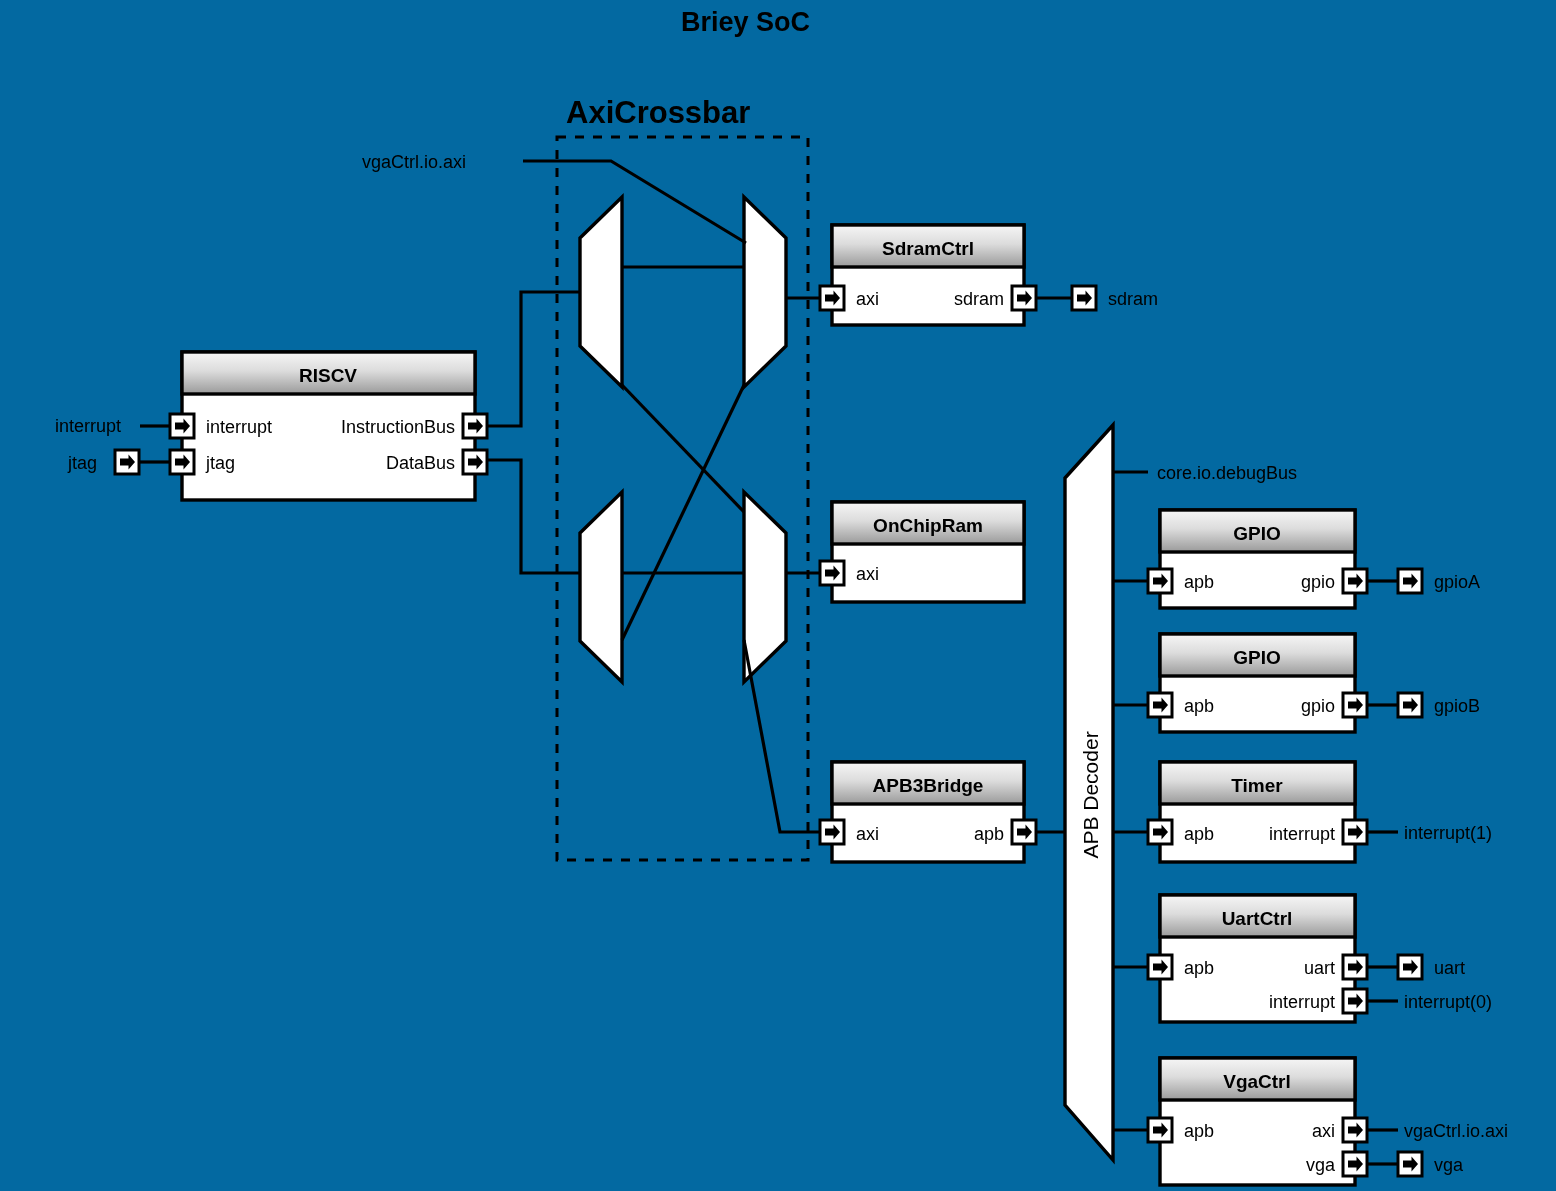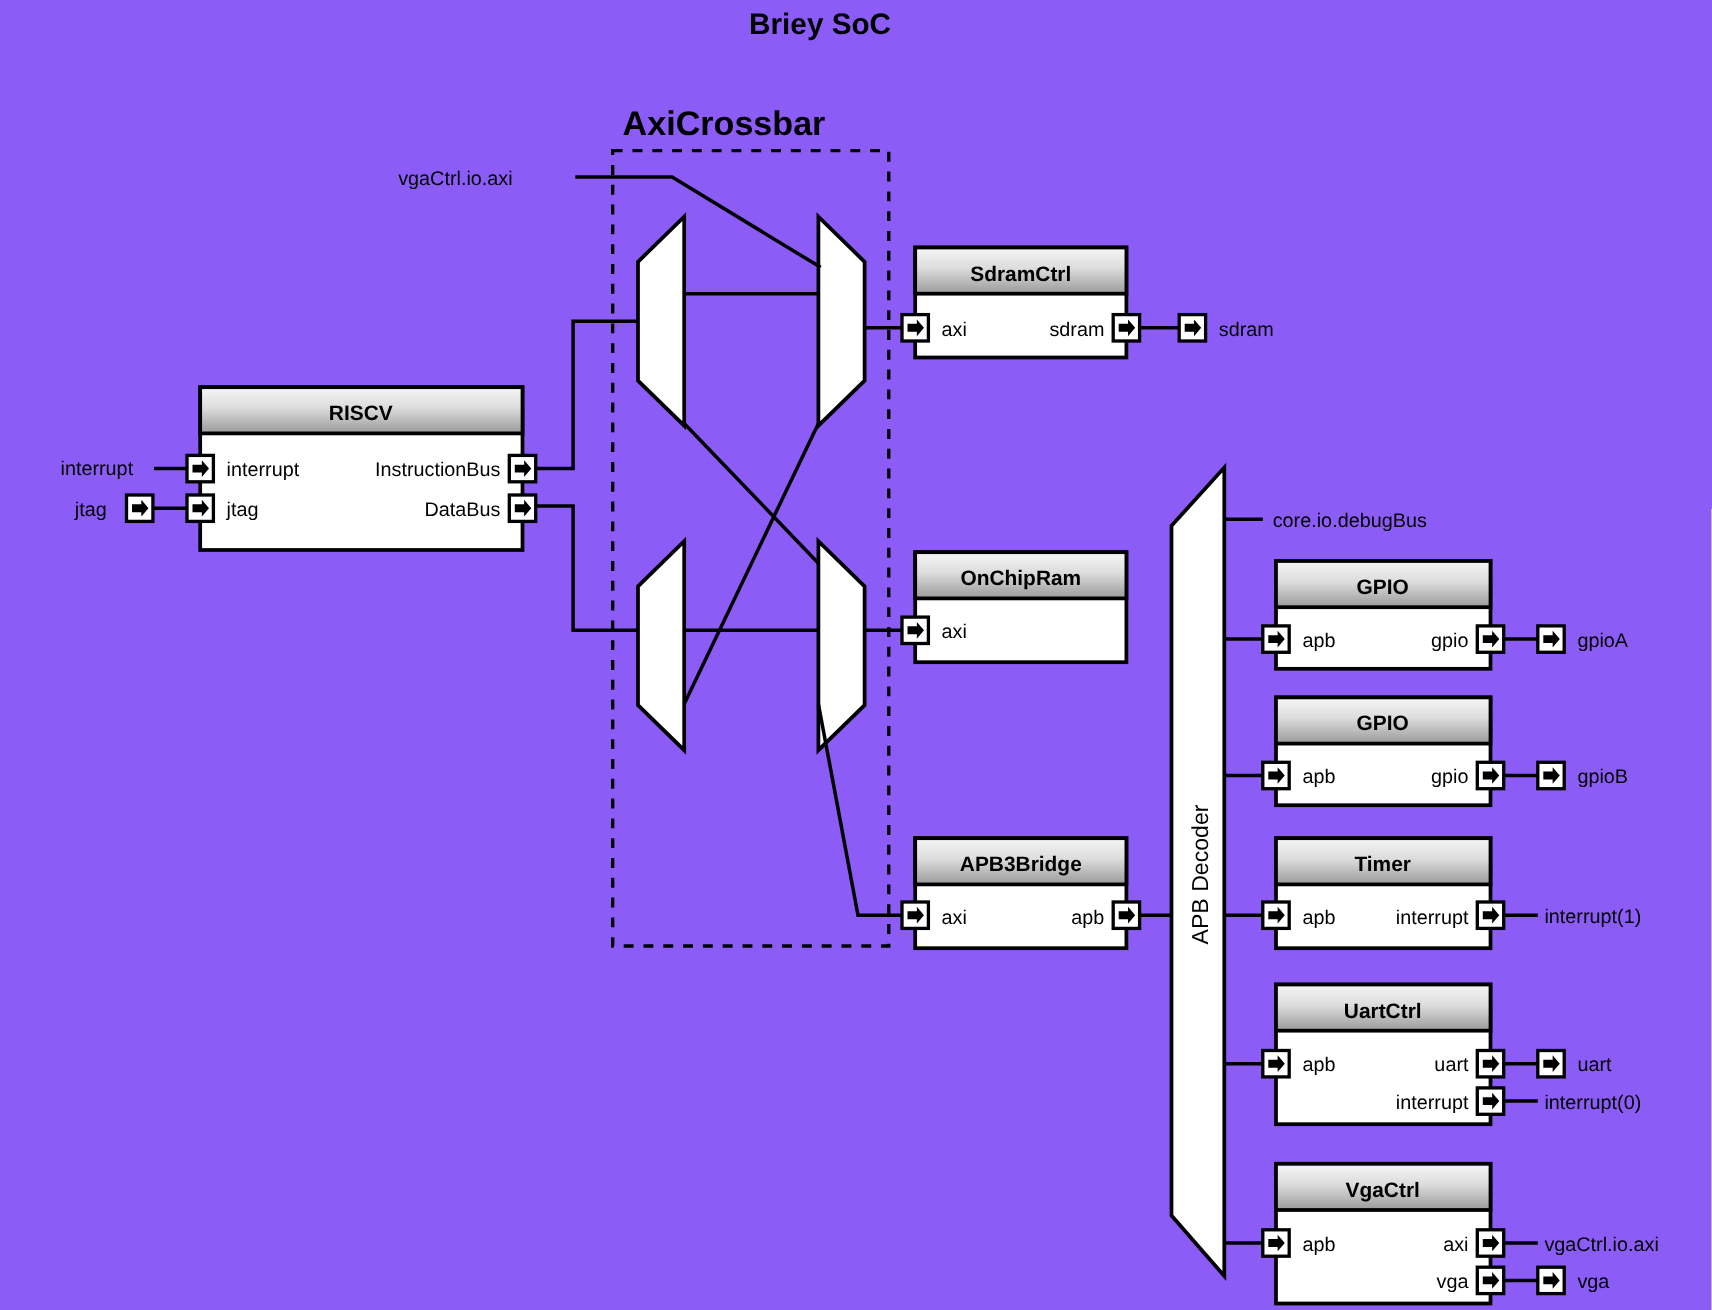--- a/index.html
+++ b/index.html
@@ -1,18 +1,18 @@
 <!DOCTYPE html>
 <html><head>
 <meta charset="utf-8">
 <style>
   html,body{margin:0;padding:0;background:#ffffff;}
   body{width:1556px;height:1191px;overflow:hidden;
        font-family:"Liberation Sans","DejaVu Sans",sans-serif;}
-  #stage{position:relative;width:1556px;height:1191px;background:#8b5cf6;}
+  #stage{position:relative;width:1556px;height:1191px;background:#0369a1;}
   svg.diagram{position:absolute;left:0;top:0;width:1556px;height:1191px;}
 
   .wire{stroke:#000;stroke-width:3.2;fill:none;stroke-linecap:butt;}
   .shape{stroke:#000;stroke-width:3.4;fill:#ffffff;}
   .dashbox{stroke:#000;stroke-width:3;fill:none;stroke-dasharray:9 9;}
   .blkborder{stroke:#000;stroke-width:3.4;fill:#ffffff;}
 
   text{fill:#000;}
   .t-title{font-size:27px;font-weight:bold;}
   .t-crossbar{font-size:31px;font-weight:bold;}

